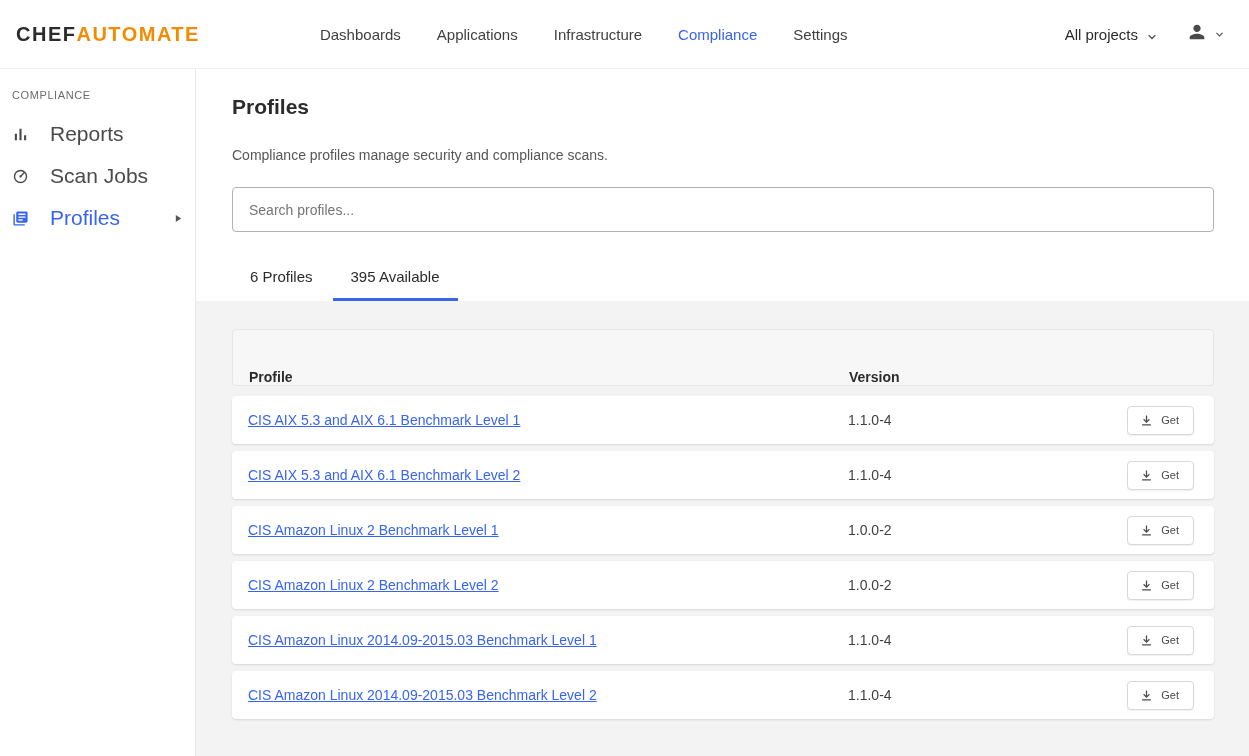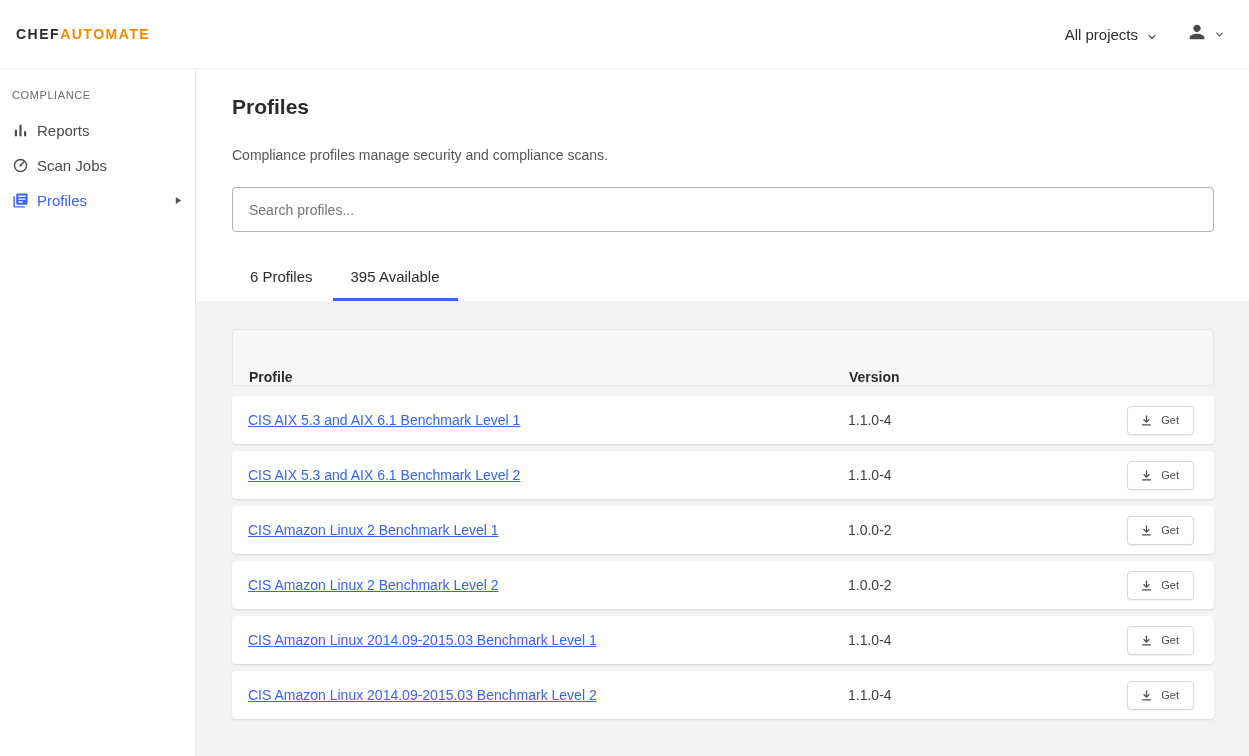--- a/index.html
+++ b/index.html
@@ -12,21 +12,21 @@
   .app { display: flex; flex-direction: column; width: 1249px; height: 756px; }
 
   
   .navbar {
     height: 69px; flex: 0 0 69px;
     display: flex; align-items: center;
     background: #fff;
     border-bottom: 1px solid #efefef;
     padding: 0 24px 0 16px;
   }
-  .logo { display: flex; align-items: baseline; font-weight: bold; font-size: 14px; letter-spacing: 1.5px; margin-right: 120px; cursor: pointer; }
+  .logo { display: flex; align-items: baseline; font-weight: bold; font-size: 20px; letter-spacing: 1.5px; margin-right: 120px; cursor: pointer; }
   .logo .chef { color: #2b2b2b; }
   .logo .automate { color: #f38b00; }
   .nav-links { display: flex; align-items: center; gap: 36px; }
   .nav-link { font-size: 15px; color: #3f3f3f; text-decoration: none; cursor: pointer; }
   .nav-link.active { color: #3864f2; }
   .nav-right { margin-left: auto; display: flex; align-items: center; gap: 28px; }
   .projects-filter { display: flex; align-items: flex-end; gap: 8px; font-size: 15px; color: #2b2b2b; cursor: pointer; }
   .chev { color: #565656; display: inline-flex; }
   .profile-menu { display: flex; align-items: center; gap: 6px; cursor: pointer; color: #4a4a4a; }
 
@@ -38,22 +38,22 @@
     width: 196px; flex: 0 0 196px;
     background: #fff;
     border-right: 1px solid #e6e6e6;
     padding: 20px 0 0 0;
   }
   .sidebar-heading {
     font-size: 11px; letter-spacing: .6px; color: #6b6b6b;
     padding: 0 12px; margin-bottom: 12px;
   }
   .sidebar-item {
-    display: flex; align-items: center; gap: 8px;
-    padding: 9px 12px; font-size: 15px; color: #4a4a4a; cursor: pointer;
+    display: flex; align-items: center; gap: 21px;
+    padding: 9px 12px; font-size: 21px; color: #4a4a4a; cursor: pointer;
   }
   .sidebar-item .s-icon { display: inline-flex; color: #4a4a4a; }
   .sidebar-item.active, .sidebar-item.active .s-icon { color: #3864f2; }
   .sidebar-item .expander { margin-left: auto; display: inline-flex; }
 
   
   .main { flex: 1; display: flex; flex-direction: column; min-width: 0; background: #fff; }
   .main-top { padding: 26px 35px 0 36px; background: #fff; }
   .page-title { font-size: 21px; font-weight: bold; color: #2b2b2b; }
   .page-subtitle { font-size: 14px; color: #565656; margin-top: 28px; }
@@ -108,20 +108,27 @@
 </head>
 <body>
 
 <div class="app">
 
   <div class="navbar">
     <div class="logo">
       <span class="chef">CHEF</span>
         <span class="automate">AUTOMATE</span>
     </div>
+    <div class="nav-links">
+      <a class="nav-link">Dashboards</a>
+      <a class="nav-link">Applications</a>
+      <a class="nav-link">Infrastructure</a>
+      <a class="nav-link active">Compliance</a>
+      <a class="nav-link">Settings</a>
+    </div>
     <div class="nav-right">
       <div class="projects-filter">
         <span>All projects</span>
         <span class="chev">
           <svg width="12" height="12" viewBox="0 0 24 24" fill="none" stroke="currentColor" stroke-width="2.5" stroke-linecap="round">
               <path d="M6 9l6 6 6-6"></path>
             </svg>
         </span>
       </div>
       <div class="profile-menu">

